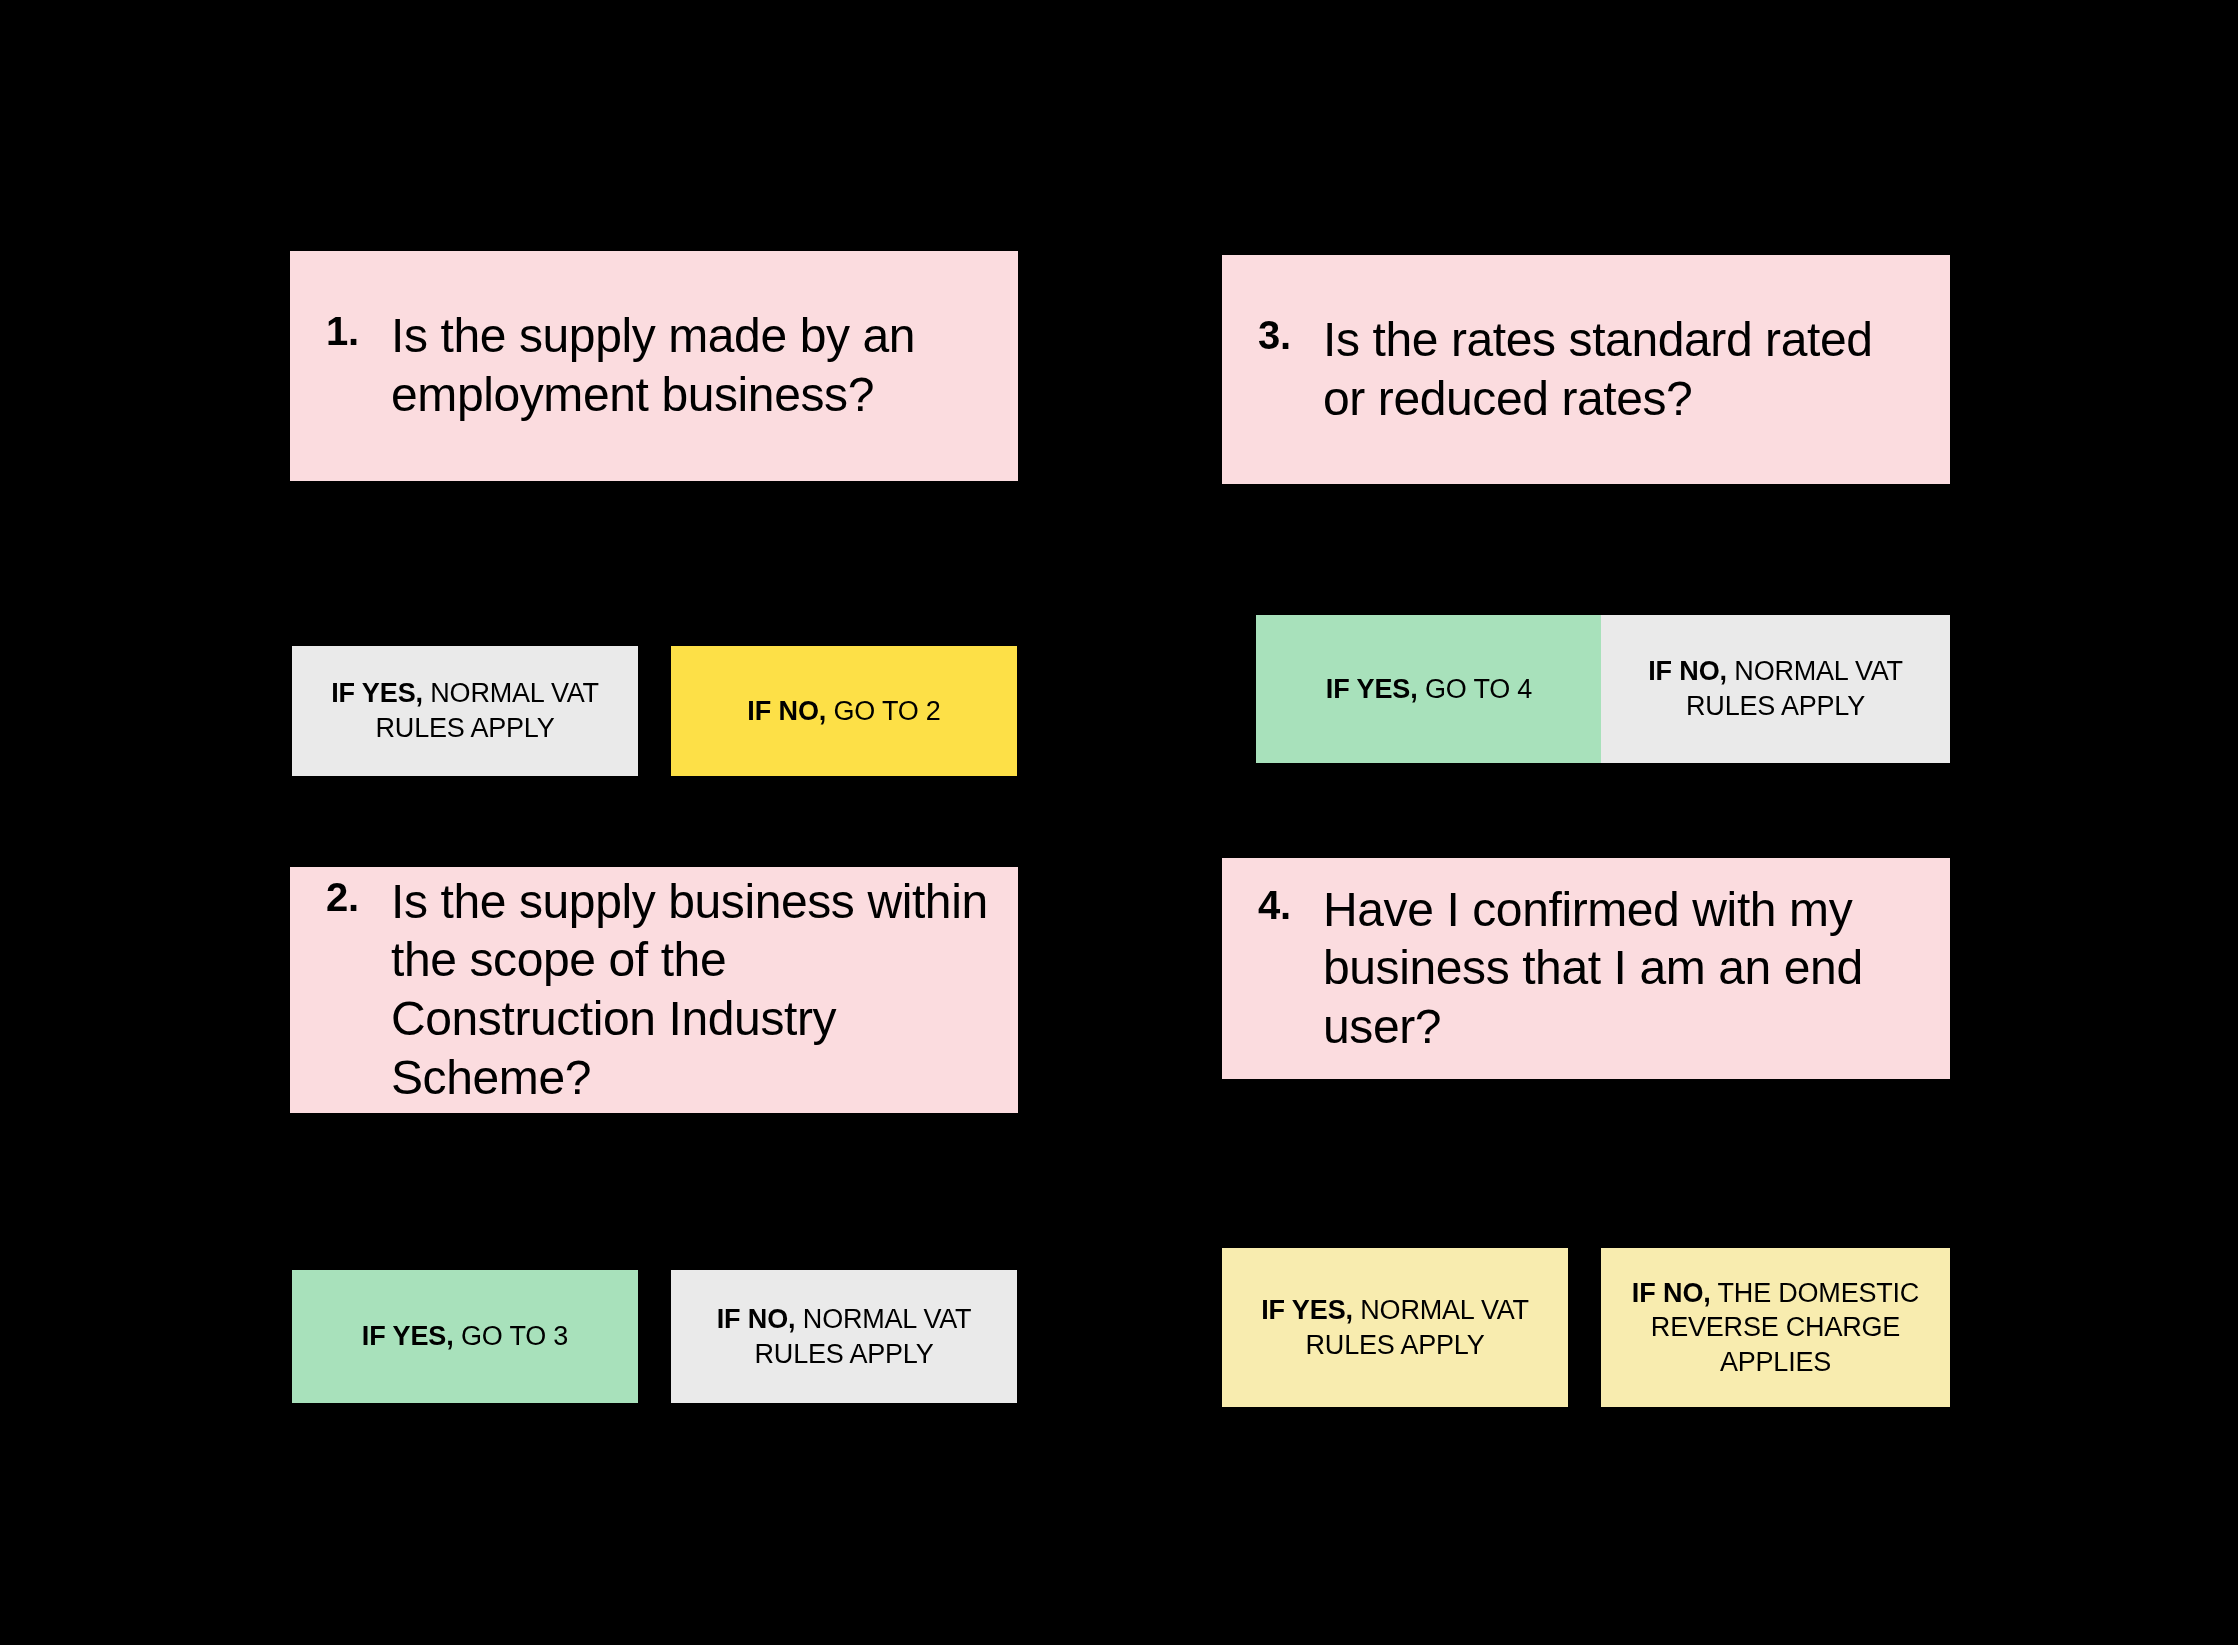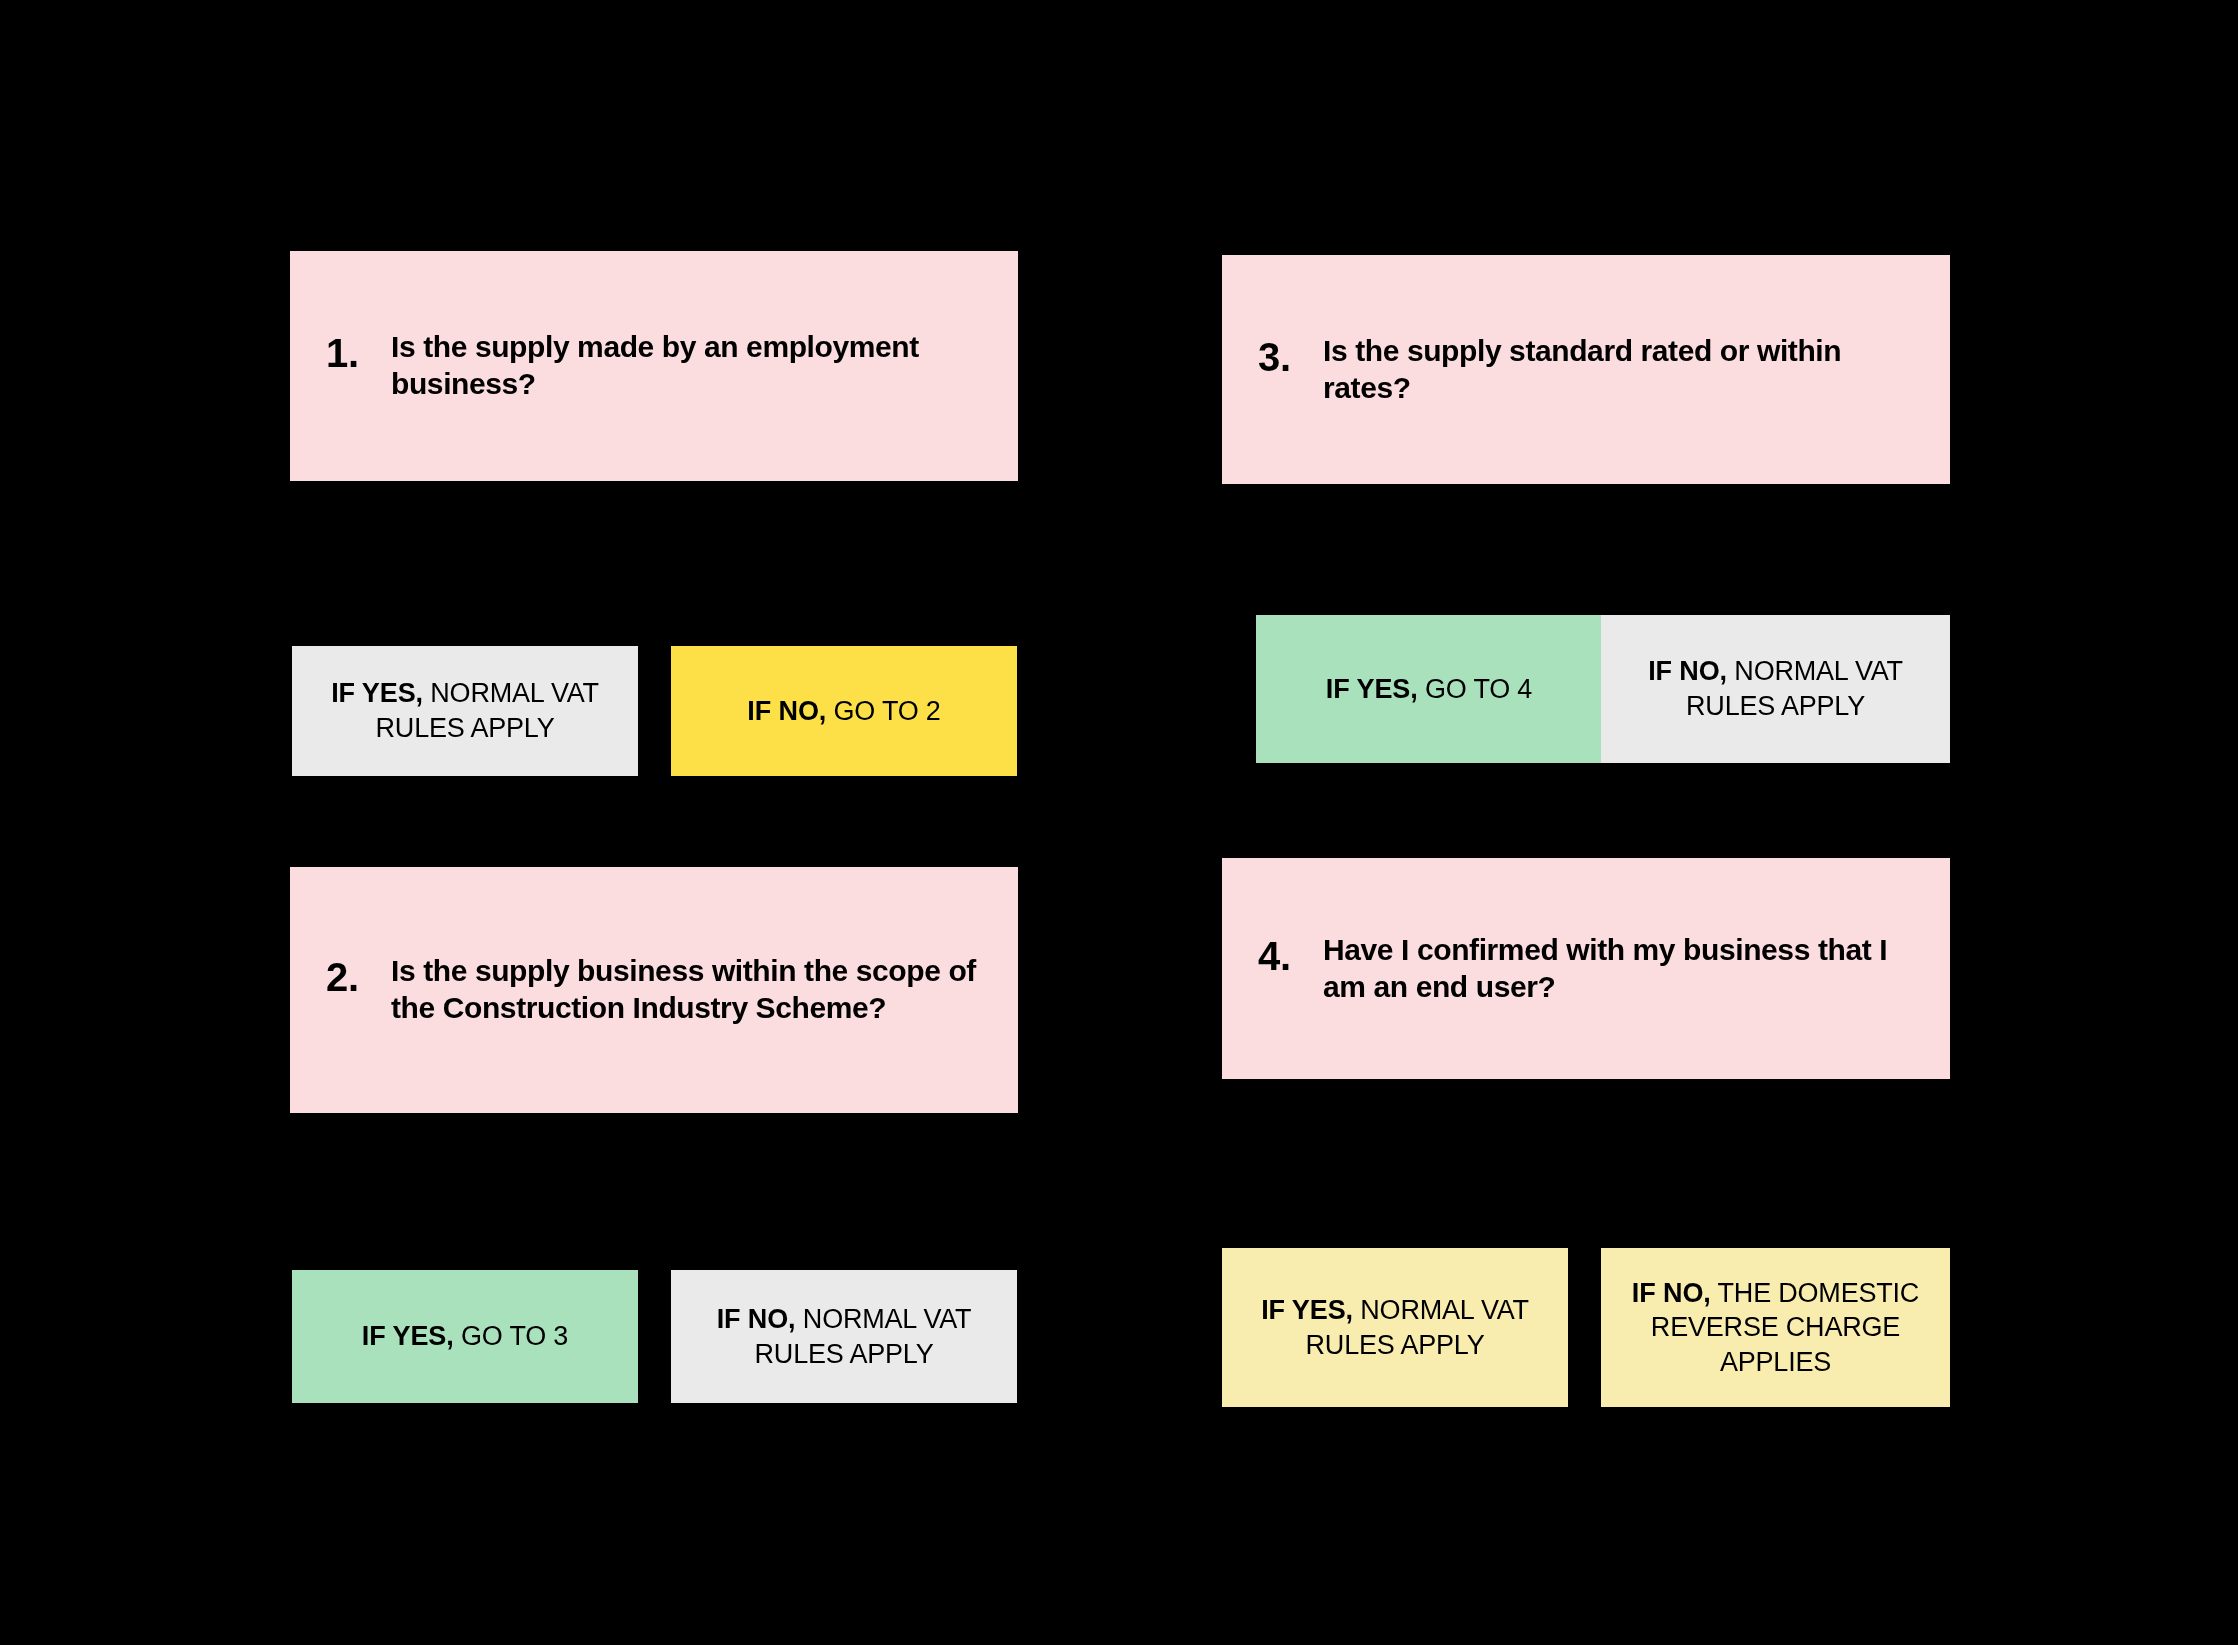--- a/index.html
+++ b/index.html
@@ -46,22 +46,22 @@
   }
   .q-num {
     font-size: 40px;
     font-weight: 700;
     line-height: 1.22;
     flex: 0 0 auto;
     width: 65px;
     letter-spacing: -0.3px;
   }
   .q-text {
-    font-size: 30px;
-    font-weight: 700;
+    font-size: 48px;
+    font-weight: 400;
     line-height: 1.22;
     letter-spacing: -0.4px;
     flex: 1 1 auto;
   }
 
   
   .a-box {
     justify-content: center;
     text-align: center;
     padding: 0 16px;
@@ -130,21 +130,21 @@
     <div class="a-text"><b>IF YES,</b><span> GO TO 3</span></div>
   </div>
 
   <div class="box a-box bg-grey" id="q2-no" style="background: rgb(234, 234, 234);">
     <div class="a-text"><b>IF NO,</b><span> NORMAL VAT RULES APPLY</span></div>
   </div>
 
   <div class="box q-box" id="q3" style="background: rgb(251, 220, 223);">
     <div class="q-inner">
       <span class="q-num">3.</span>
-      <span class="q-text">Is the supply standard rated or within rates?</span>
+      <span class="q-text">Is the rates standard rated or reduced rates?</span>
     </div>
   </div>
 
   <div class="box a-box bg-green" id="q3-yes" style="background: rgb(168, 225, 187);">
     <div class="a-text"><b>IF YES,</b><span> GO TO 4</span></div>
   </div>
 
   <div class="box a-box bg-grey" id="q3-no" style="background: rgb(234, 234, 234);">
     <div class="a-text"><b>IF NO,</b><span> NORMAL VAT RULES APPLY</span></div>
   </div>

